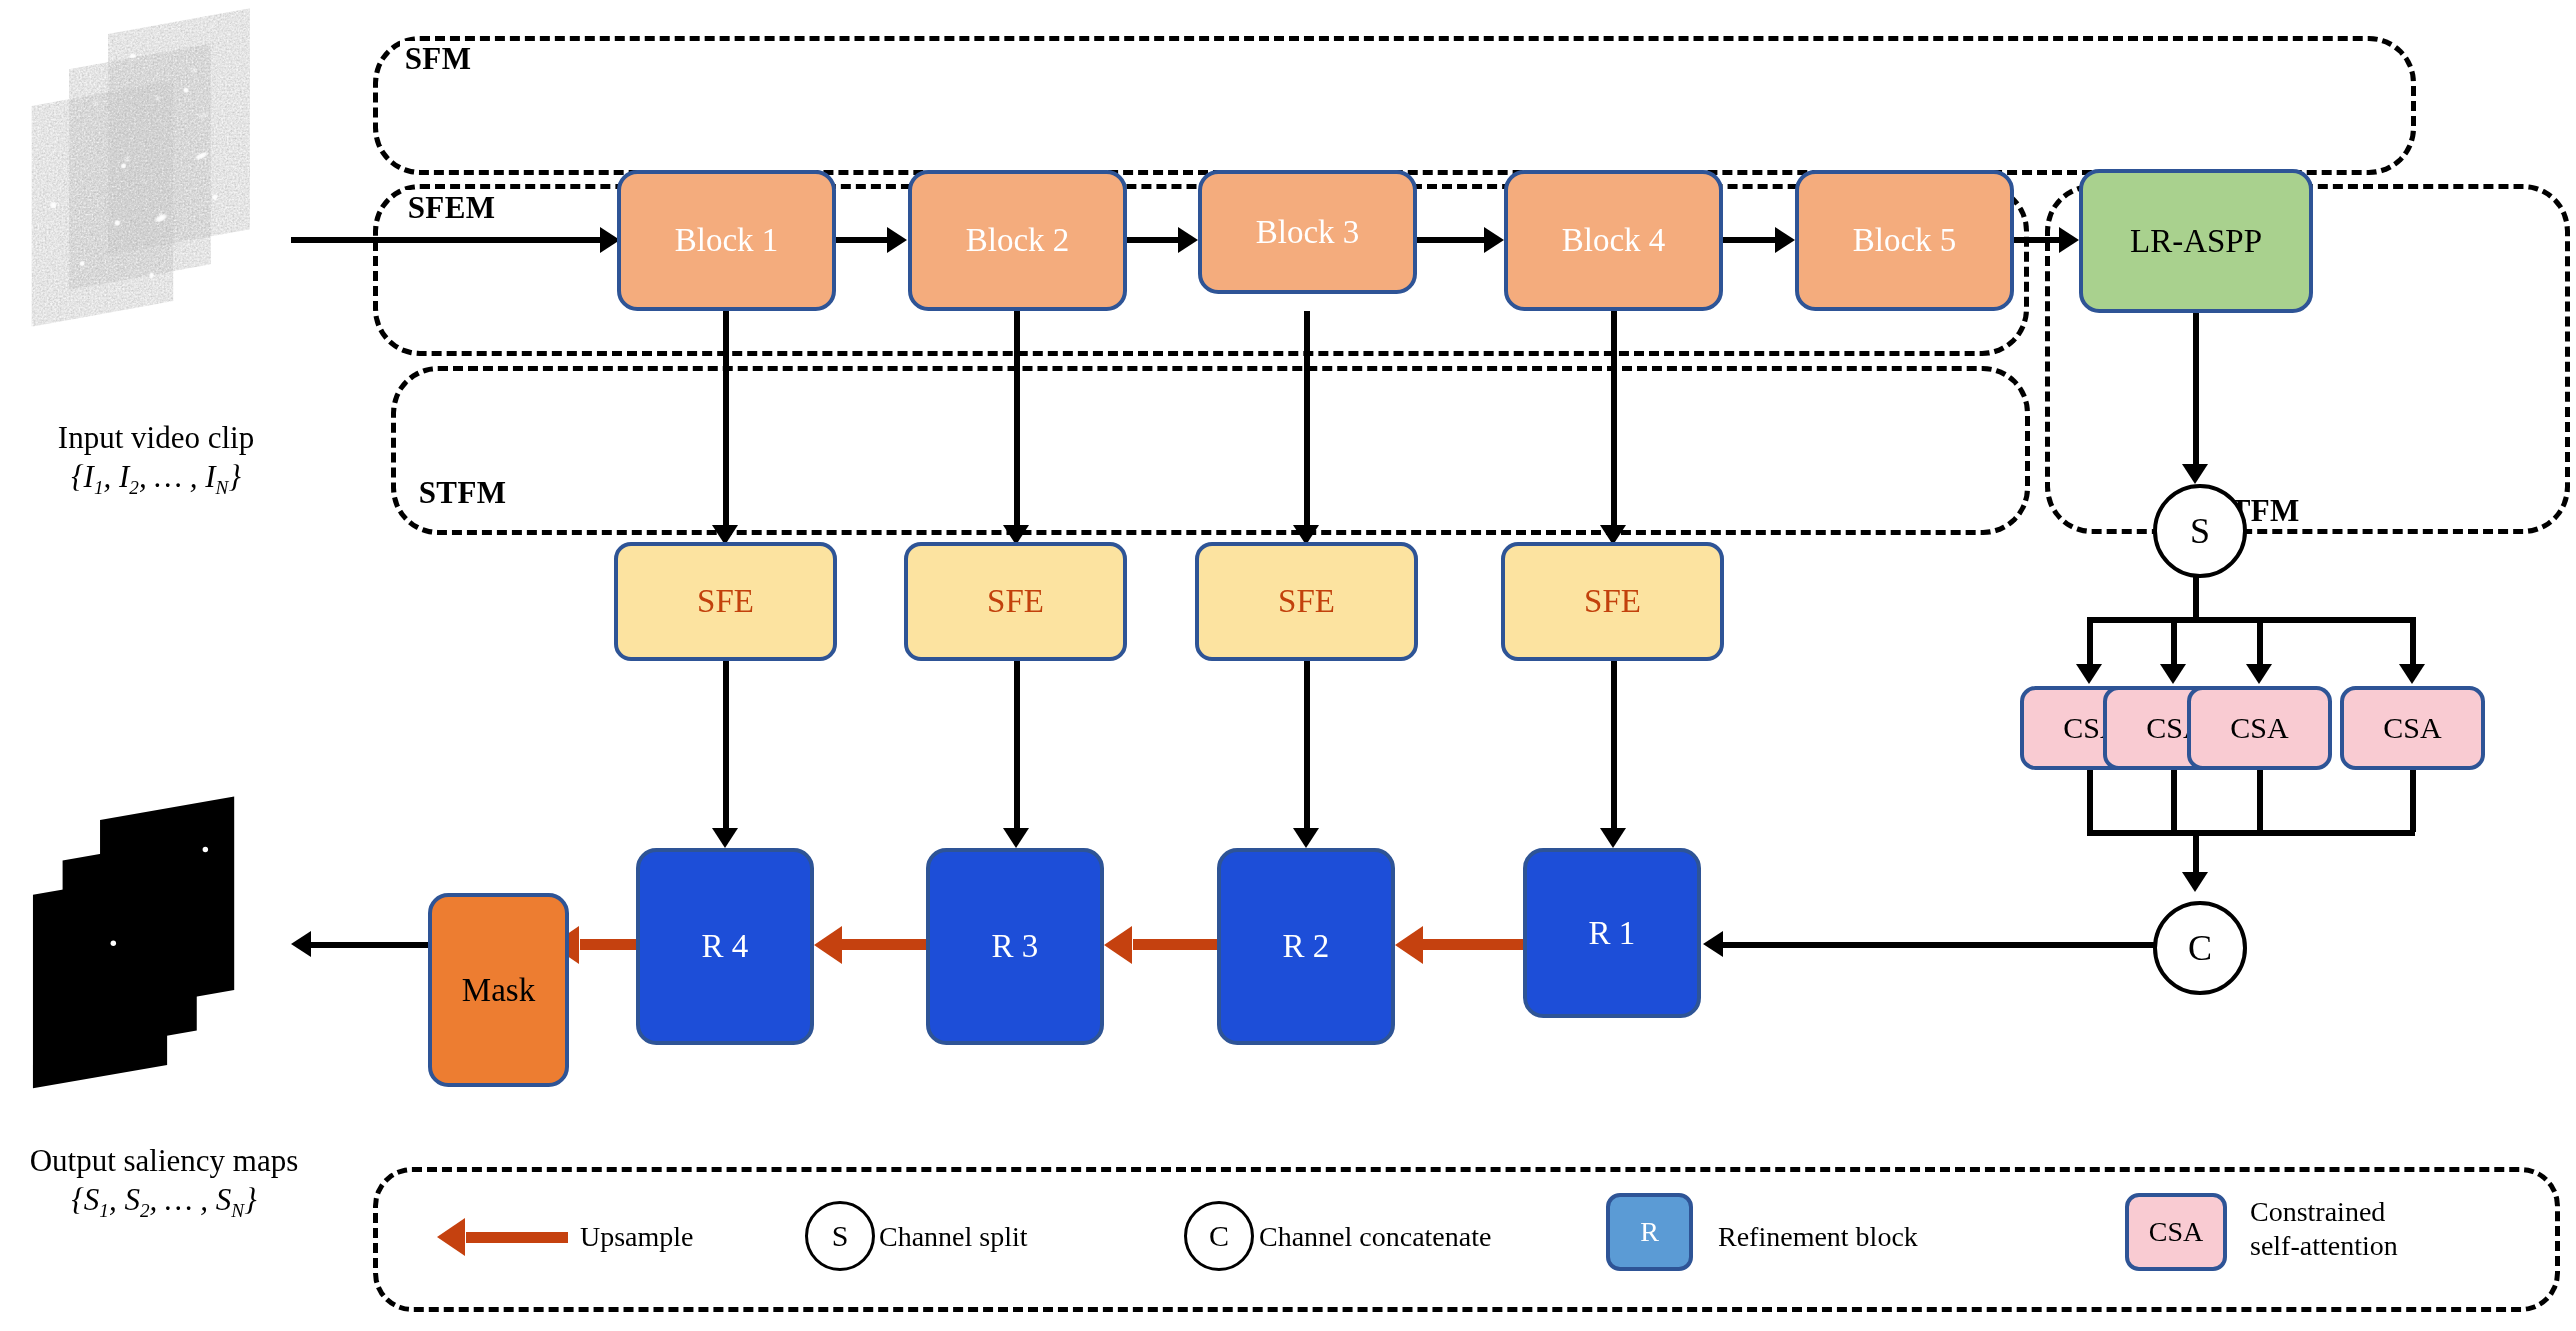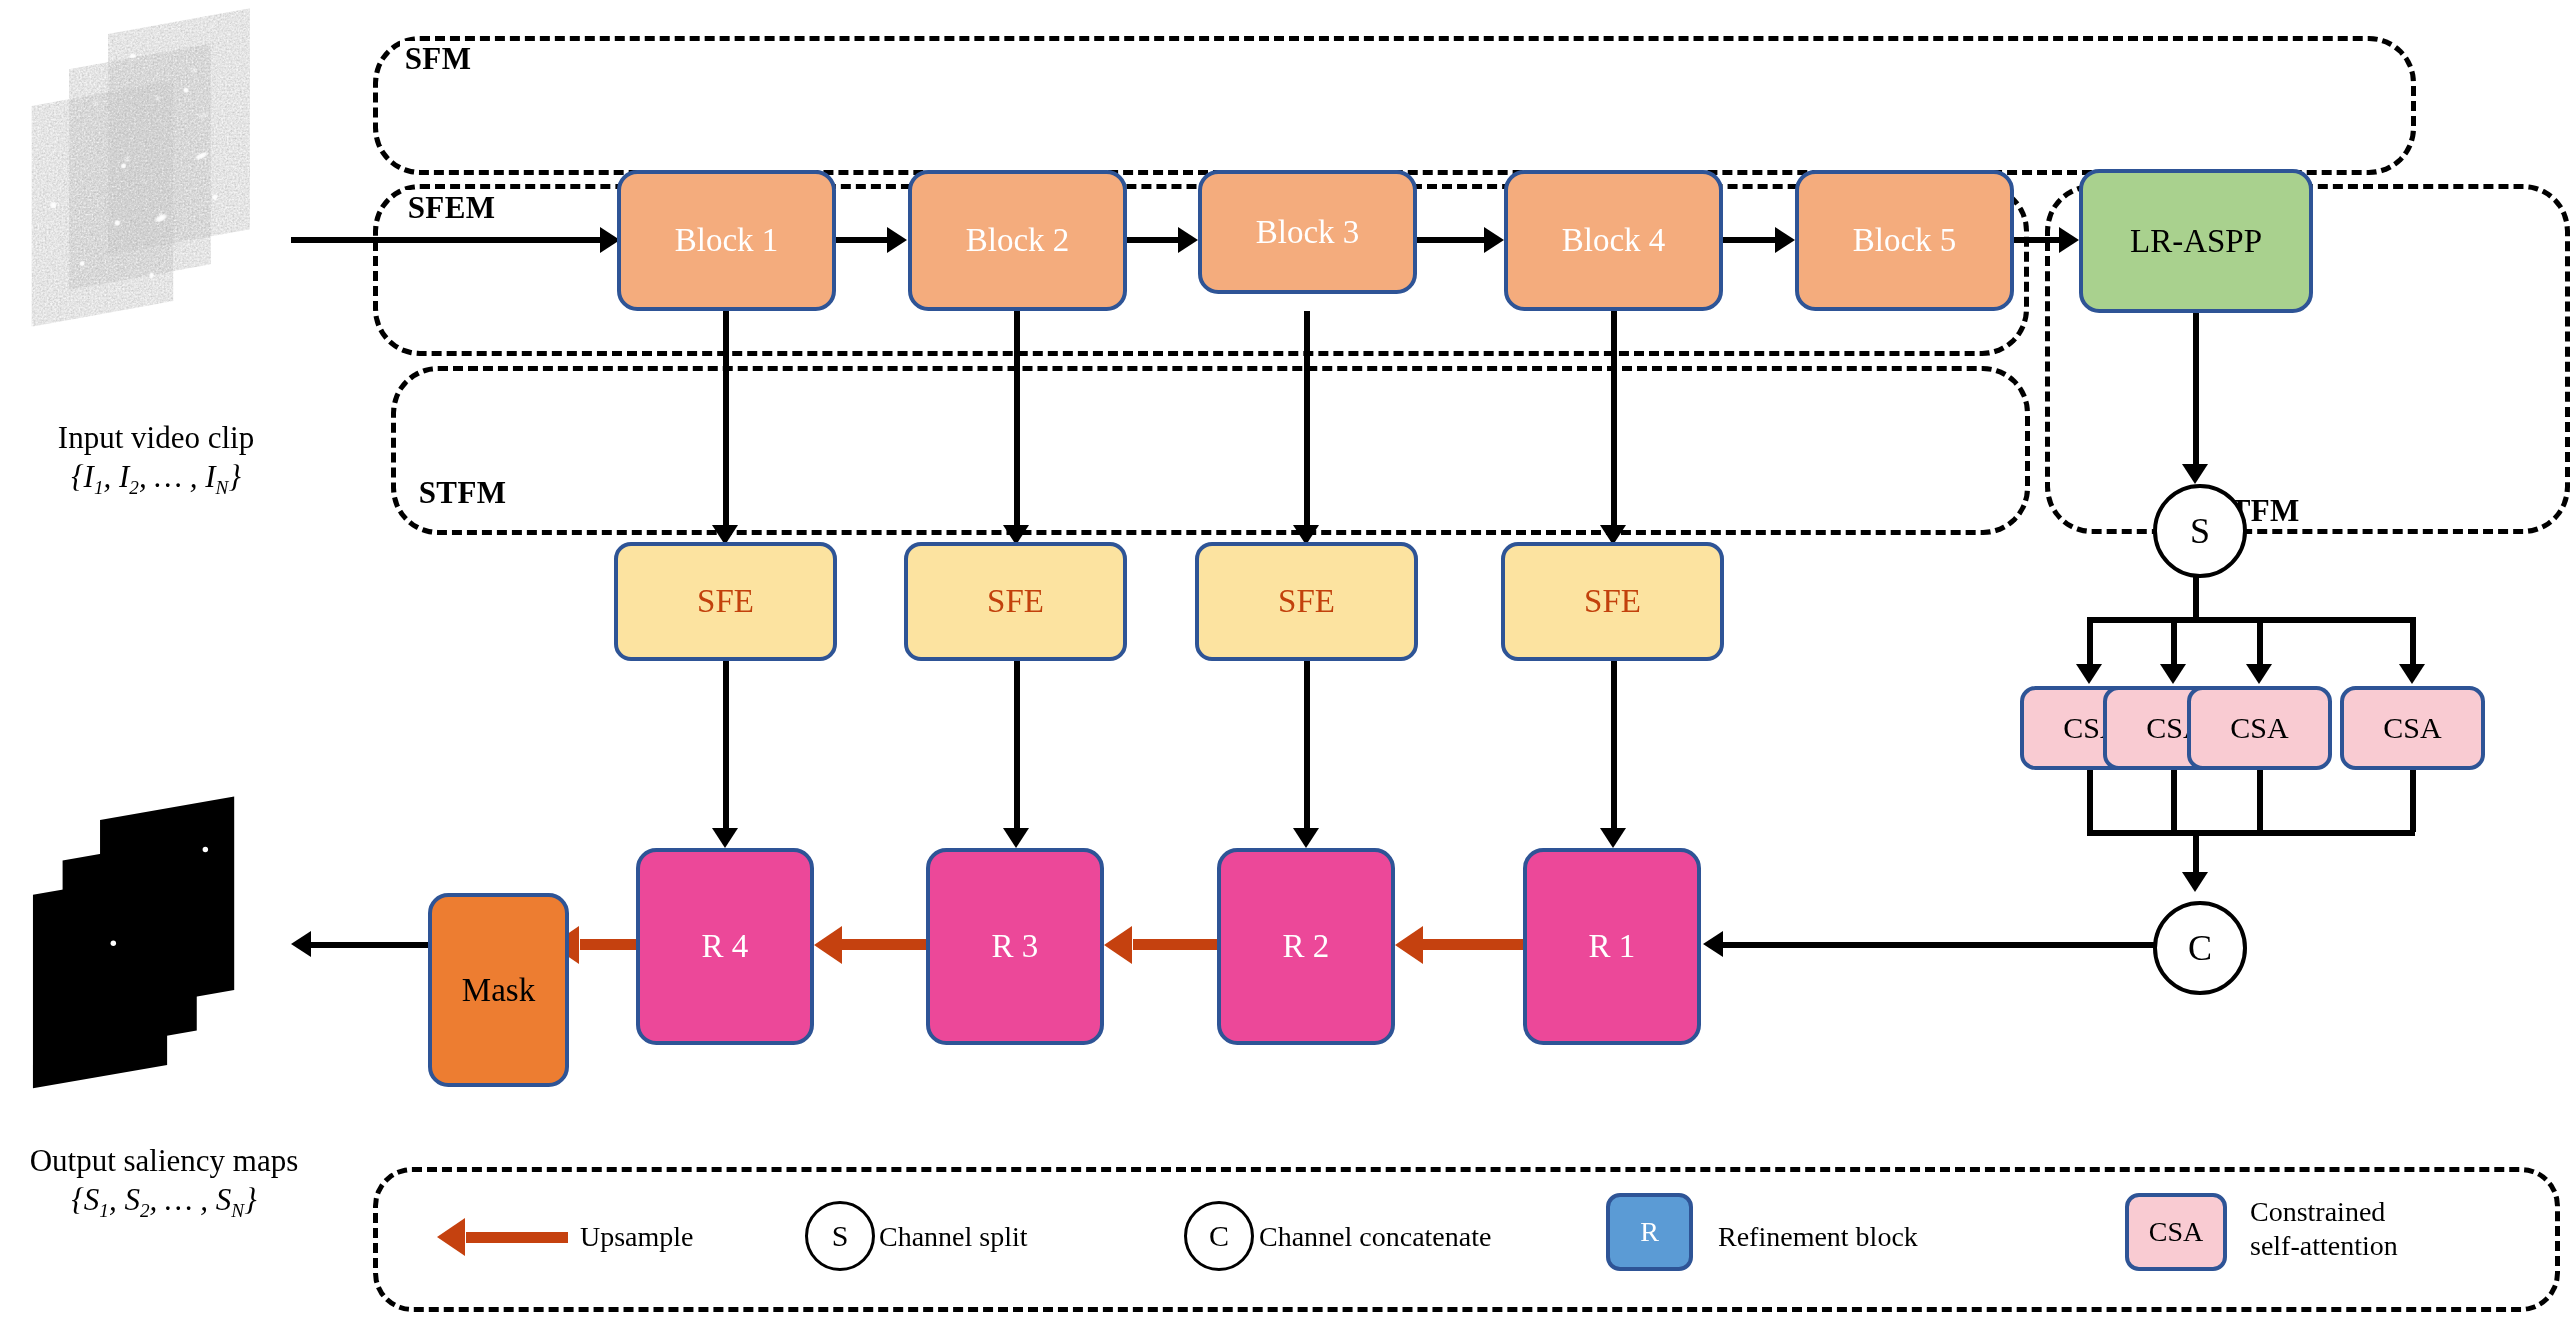--- a/index.html
+++ b/index.html
@@ -34,21 +34,21 @@
     display:flex;align-items:center;justify-content:center;
     font-size:33px;
     line-height:1;
     white-space:nowrap;
     z-index:5;
   }
   .node.block{background:#F4AC7D;color:#ffffff;}
   .node.aspp{background:#A9D18E;color:#000000;}
   .node.sfe{background:#FCE3A0;color:#c2410c;border-radius:17px;}
   .node.csa{background:#F9CBD2;color:#000000;border-radius:15.6px;font-size:30px;}
-  .node.refine{background:#ec4899;color:#ffffff;}
+  .node.refine{background:#1d4ed8;color:#ffffff;}
   .node.mask{background:#ED7D31;color:#000000;}
 
   
   .ln{position:absolute;background:#000;z-index:2;}
   .ln.red{background:#C5410F;}
   .arrowhead{position:absolute;width:0;height:0;z-index:3;}
   .ah-right{border-top:13.3px solid transparent;border-bottom:13.3px solid transparent;border-left:20.3px solid #000;}
   .ah-left{border-top:13.3px solid transparent;border-bottom:13.3px solid transparent;border-right:20.3px solid #000;}
   .ah-down{border-left:13.3px solid transparent;border-right:13.3px solid transparent;border-top:20.3px solid #000;}
   .ah-left-red{border-top:19px solid transparent;border-bottom:19px solid transparent;border-right:28px solid #C5410F;}
@@ -273,21 +273,21 @@
 </div>
 <div class="ln red" style="left:842px;top:939px;width:84px;height:11px;"></div>
 <div class="arrowhead ah-left-red" style="left:814px;top:926px;"></div>
 
 <div class="node refine" style="left:1217px;top:848px;width:178px;height:197px;">
   <span>R 2</span>
 </div>
 <div class="ln red" style="left:1133px;top:939px;width:84px;height:11px;"></div>
 <div class="arrowhead ah-left-red" style="left:1104px;top:926px;"></div>
 
-<div class="node refine" style="left:1523px;top:848px;width:178px;height:197px;">
+<div class="node refine" style="left:1523px;top:848px;width:178px;height:170px;">
   <span>R 1</span>
 </div>
 <div class="ln red" style="left:1423px;top:939px;width:100px;height:11px;"></div>
 <div class="arrowhead ah-left-red" style="left:1395px;top:926px;"></div>
 
 <div class="ln" style="left:1723px;top:942px;width:469px;height:5.5px;"></div>
 <div class="arrowhead ah-left" style="left:1703px;top:931px;"></div>
 
 <div class="ln" style="left:2193px;top:312px;width:5.5px;height:158px;"></div>
 <div class="arrowhead ah-down" style="left:2182px;top:464px;"></div>

